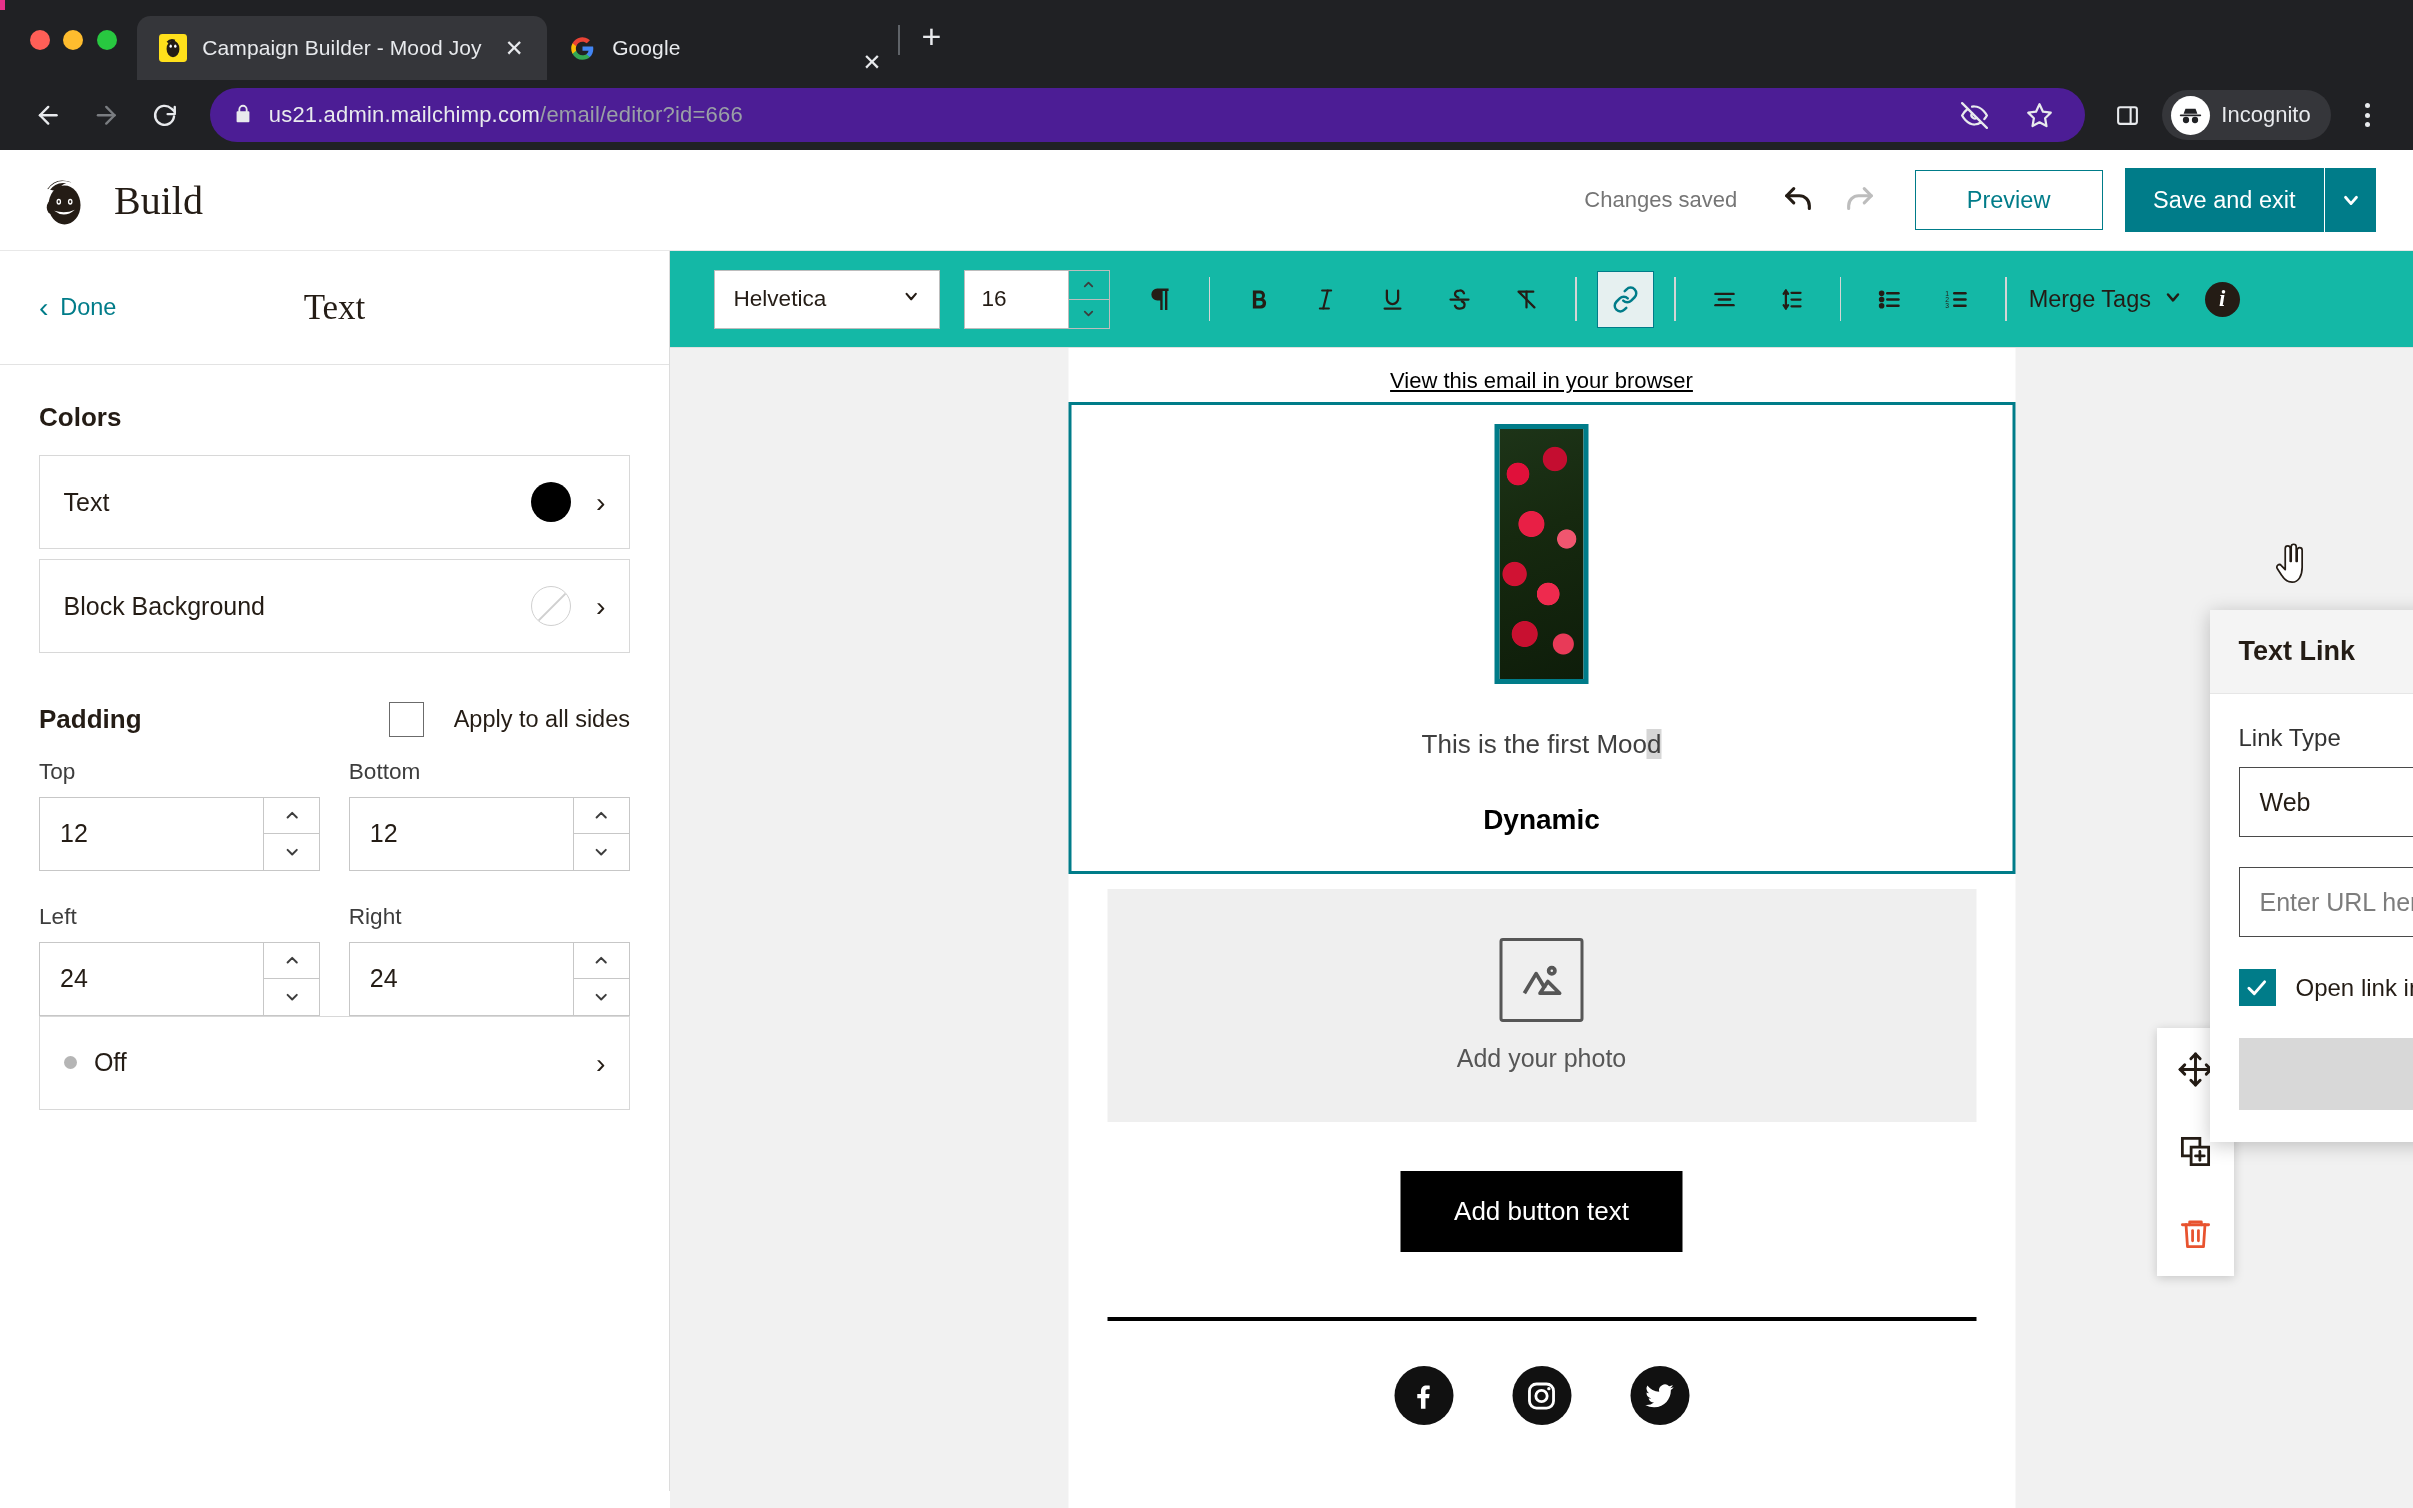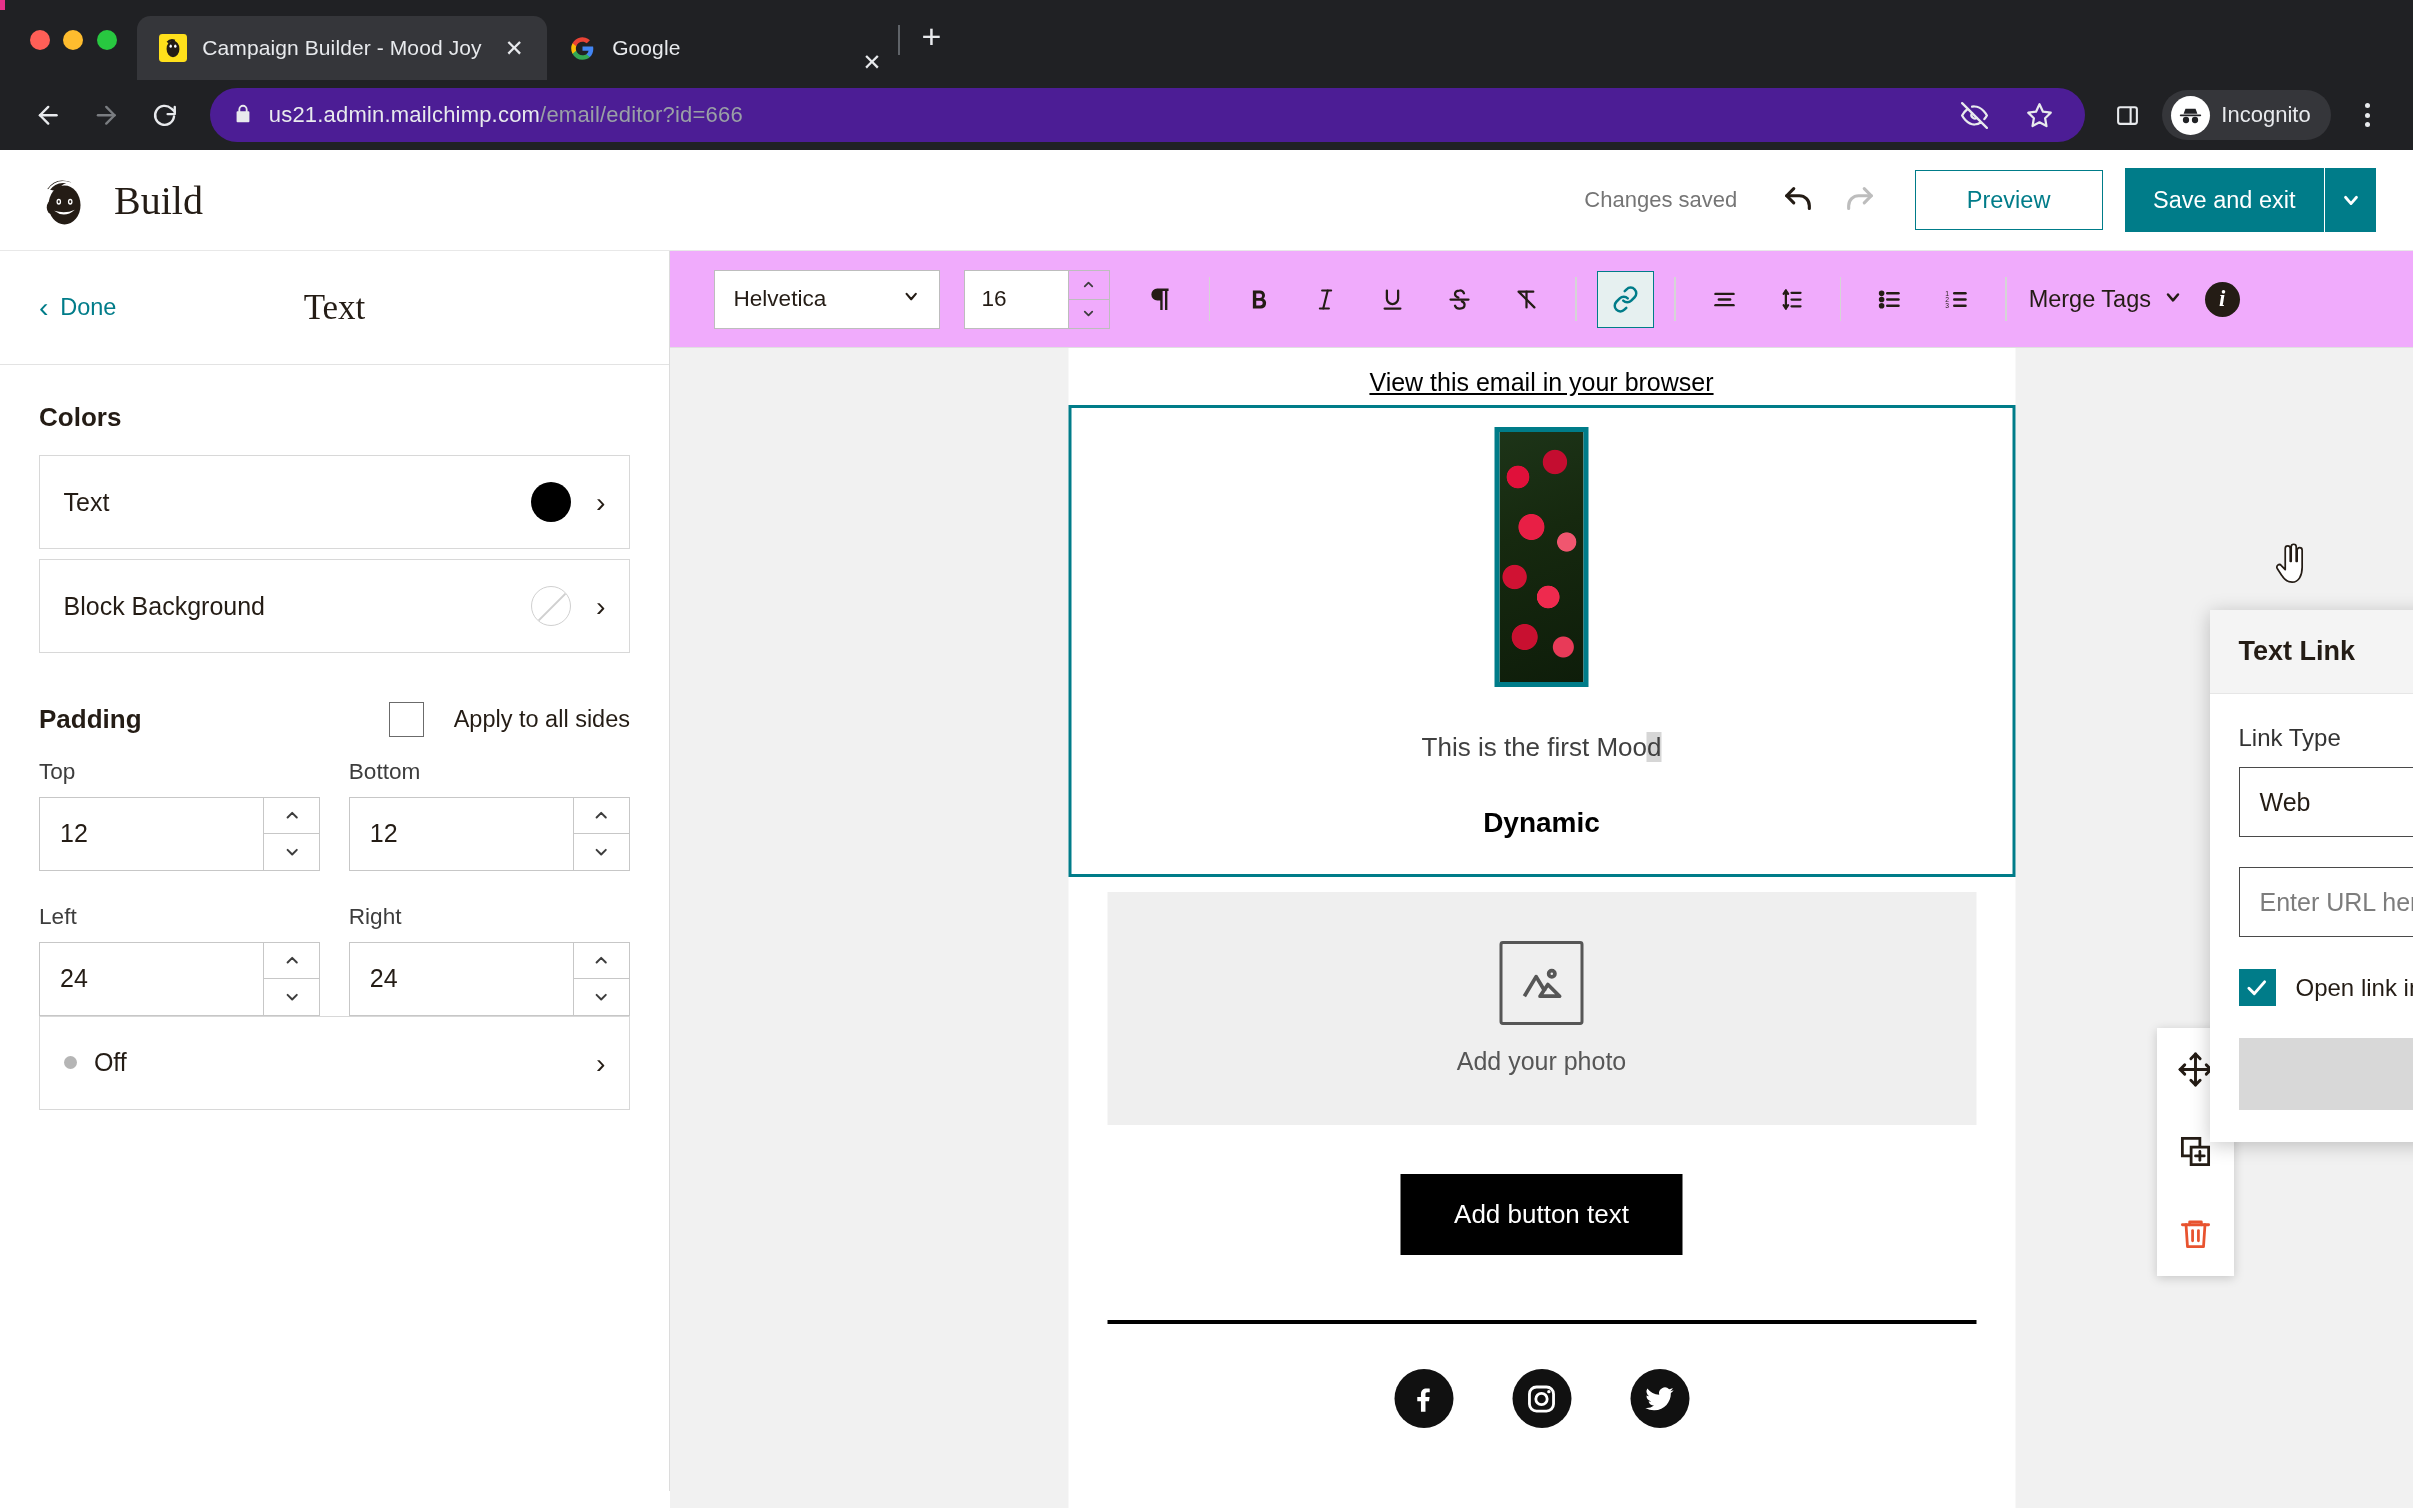--- a/index.html
+++ b/index.html
@@ -168,21 +168,21 @@
     font-size: 18.4px; color: #3d3d3d;
   }
   .stepper .btns div:first-child { border-bottom: 0.8px solid #c7c7c7; }
   .dyn-head { font-size: 26px; font-weight: 700; color: #241c15; margin: 52px 0 22px 0; }
   .dyn-card { height: 94px; border: 0.8px solid #d8d8d8; display: flex; align-items: center; padding: 0 23.5px; }
   .dot-grey { width: 13.4px; height: 13.4px; border-radius: 50%; background: #b5b5b5; margin-right: 17px; }
 
   
   .editor { flex: 1; position: relative; background: #f1f1f1; }
   .rte-toolbar {
-    height: 97px; background: #f0abfc; display: flex; align-items: center;
+    height: 97px; background: #14b8a6; display: flex; align-items: center;
     padding: 0 44px; gap: 0; border-bottom: 0.8px solid #e0e0e0;
   }
   .font-select {
     width: 226px; height: 59px; border: 0.8px solid #bdbdbd; display: flex;
     align-items: center; padding: 0 18.4px; font-size: 22.6px; color: #241c15; background:#fff;
   }
   .font-select .cv { margin-left: auto; font-size: 17.6px; }
   .size-stepper { display: flex; height: 59px; margin-left: 23.5px; }
   .size-stepper .val {
     width: 104px; border: 0.8px solid #bdbdbd; border-right: none; display: flex;
@@ -210,21 +210,21 @@
   
   .canvas {
     position: absolute; left: 0; right: 0; top: 97px; bottom: 0;
     background: #f1f1f1; overflow: hidden;
   }
   .email {
     position: absolute; left: 50%; transform: translateX(-50%);
     top: 0; width: 947px; background: #fff; min-height: 1341px;
   }
   .preheader { text-align: center; padding: 20px 0 8.4px 0; }
-  .preheader a { font-size: 25px; color: #000; text-decoration: underline; }
+  .preheader a { font-size: 22px; color: #000; text-decoration: underline; }
   .sel-block { border: 3.4px solid #007c89; }
   .hero-row { display: flex; justify-content: center; padding: 18.4px 0 20px 0; }
   .hero-img {
     width: 94px; height: 260px; border: 5px solid #007c89;
     background:
       radial-gradient(circle at 22% 18%, #e0103a 11px, transparent 11.7px),
       radial-gradient(circle at 66% 12%, #c40d30 11.7px, transparent 12.6px),
       radial-gradient(circle at 38% 38%, #e81f45 12.6px, transparent 13.4px),
       radial-gradient(circle at 80% 44%, #f0566f 9.2px, transparent 10px),
       radial-gradient(circle at 18% 58%, #d01233 11.7px, transparent 12.6px),

